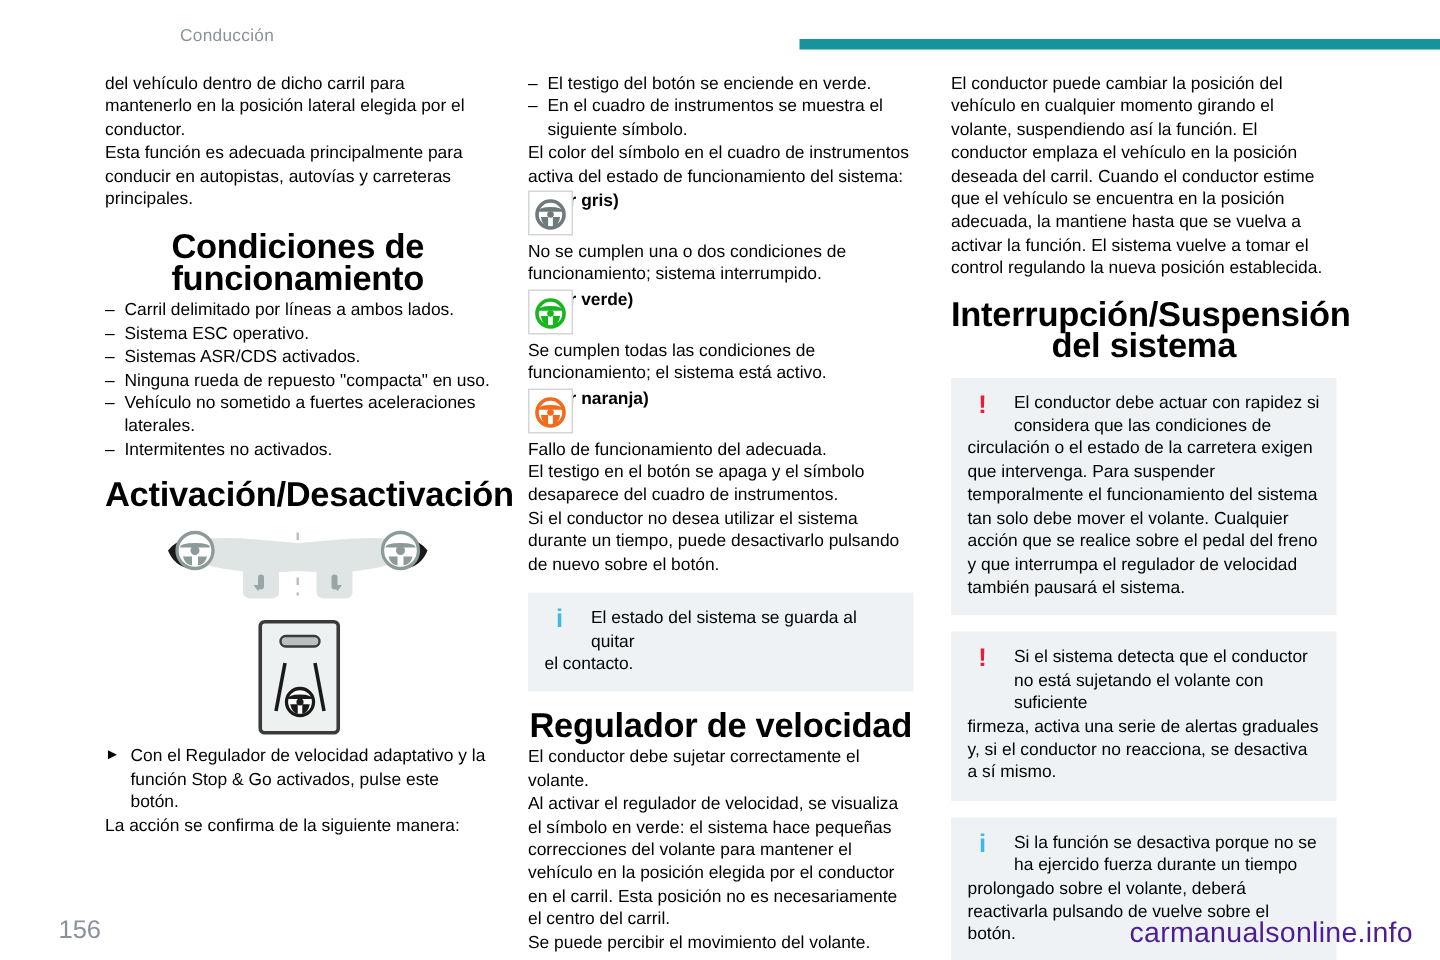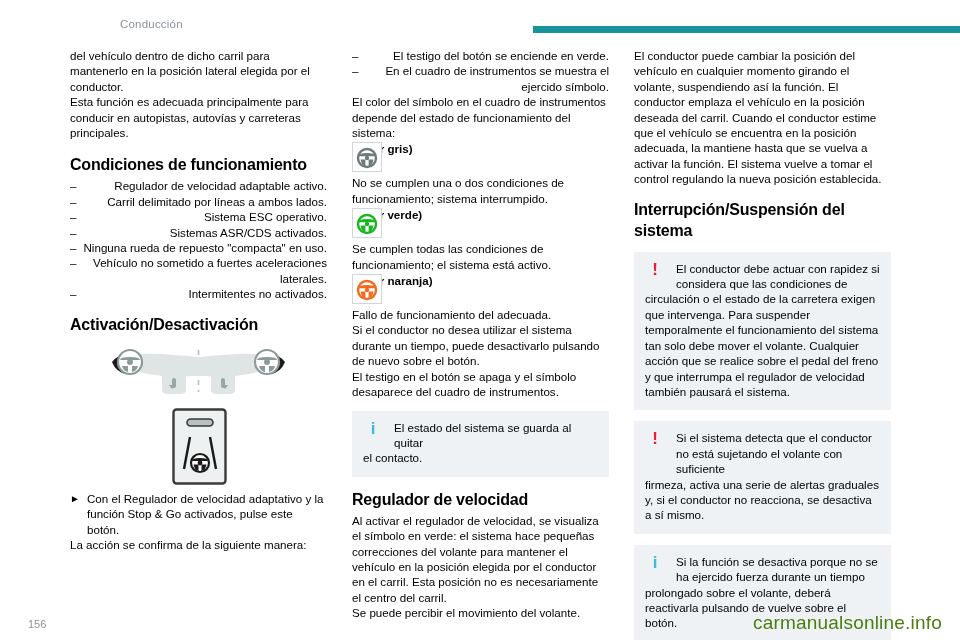--- a/index.html
+++ b/index.html
@@ -58,33 +58,33 @@
   }
   .col-left   { left: 70px; }
   .col-mid    { left: 352px; }
   .col-right  { left: 634px; }
 
   p.body-text {
     margin: 0;
     text-align: left;
   }
   .h2 {
-    font-size: 16px;
+    font-size: 23px;
     font-weight: bold;
     line-height: 21px;
     margin: 12px 0 3px 0;
     letter-spacing: -0.2px;
+    text-align: center;
   }
   .h2.first { margin-top: 14px; }
 
   ul.dash-list {
     list-style: none;
     margin: 0;
     padding: 0;
-    text-align: right;
   }
   ul.dash-list li {
     position: relative;
     padding-left: 13px;
     margin: 0;
   }
   ul.dash-list li:before {
     content: "–";
     position: absolute;
     left: 0;
@@ -158,31 +158,31 @@
   .fig-button {
     position: relative;
     width: 257px;
     height: 84px;
     margin-top: 7px;
   }
 
   
   .page-number {
     position: absolute;
-    left: 28px;
+    left: 39px;
     bottom: 10px;
-    font-size: 11px;
+    font-size: 17px;
     color: #8b9299;
   }
   .watermark {
     position: absolute;
     right: 18px;
     bottom: 6px;
     font-size: 19px;
-    color: #4d7c0f;
+    color: #4c1d95;
     letter-spacing: 0.2px;
   }
 </style>
 </head>
 <body>
 
 <div class="page-header">
   <div class="header-title">Conducción</div>
   <div class="header-rule"></div>
 </div>
@@ -190,21 +190,20 @@
 <div class="columns">
 
   <div class="col col-left">
 
     <p class="body-text">del vehículo dentro de dicho carril para mantenerlo en la posición lateral elegida por el conductor.</p>
     <p class="body-text">Esta función es adecuada principalmente para conducir en autopistas, autovías y carreteras principales.</p>
 
     <div class="h2 first">Condiciones de funcionamiento</div>
 
     <ul class="dash-list">
-      <li>Regulador de velocidad adaptable activo.</li>
       <li>Carril delimitado por líneas a ambos lados.</li>
       <li>Sistema ESC operativo.</li>
       <li>Sistemas ASR/CDS activados.</li>
       <li>Ninguna rueda de repuesto "compacta" en uso.</li>
       <li>Vehículo no sometido a fuertes aceleraciones laterales.</li>
       <li>Intermitentes no activados.</li>
     </ul>
 
     <div class="h2">Activación/Desactivación</div>
 
@@ -256,24 +255,24 @@
     </div>
 
     <p class="arrow-para">Con el Regulador de velocidad adaptativo y la función Stop &amp; Go activados, pulse este botón.</p>
     <p class="body-text">La acción se confirma de la siguiente manera:</p>
   </div>
 
   <div class="col col-mid">
 
     <ul class="dash-list">
       <li>El testigo del botón se enciende en verde.</li>
-      <li>En el cuadro de instrumentos se muestra el ejercido símbolo.</li>
+      <li>En el cuadro de instrumentos se muestra el siguiente símbolo.</li>
     </ul>
 
-    <p class="body-text">El color del símbolo en el cuadro de instrumentos depende del estado de funcionamiento del sistema:</p>
+    <p class="body-text">El color del símbolo en el cuadro de instrumentos activa del estado de funcionamiento del sistema:</p>
 
     <div class="sym-row">
       <span class="sym-box">
         <svg width="22" height="22" viewBox="0 0 22 22">
           <circle cx="11" cy="11" r="9" fill="none" stroke="#6f7a7c" stroke-width="2.4"></circle>
           <path d="M3 9.2 L 19 9.2 Q 19 6 11 6 Q 3 6 3 9.2 Z" fill="#6f7a7c"></path>
           <path d="M4.6 12.6 L 9.4 12.6 L 9.4 19.4 Q 5.4 18.2 4.6 12.6 Z" fill="#6f7a7c"></path>
           <path d="M17.4 12.6 L 12.6 12.6 L 12.6 19.4 Q 16.6 18.2 17.4 12.6 Z" fill="#6f7a7c"></path>
           <circle cx="11" cy="11" r="2.2" fill="#6f7a7c"></circle>
         </svg>
@@ -309,30 +308,31 @@
           <path d="M17.4 12.6 L 12.6 12.6 L 12.6 19.4 Q 16.6 18.2 17.4 12.6 Z" fill="#f26a1b"></path>
           <circle cx="11" cy="11" r="2.2" fill="#f26a1b"></circle>
         </svg>
       </span>
       <div class="sym-text">
         <span>(color naranja)</span>
       </div>
     </div>
     <p class="body-text">Fallo de funcionamiento del adecuada.</p>
 
+    <p class="body-text">El testigo en el botón se apaga y el símbolo desaparece del cuadro de instrumentos.</p>
     <p class="body-text">Si el conductor no desea utilizar el sistema durante un tiempo, puede desactivarlo pulsando de nuevo sobre el botón.</p>
-    <p class="body-text">El testigo en el botón se apaga y el símbolo desaparece del cuadro de instrumentos.</p>
 
     <div class="callout">
       <span class="cal-mark info">i</span>
       <div class="cal-first-lines">El estado del sistema se guarda al quitar</div>
       <div class="cal-rest">el contacto.</div>
     </div>
 
     <div class="h2">Regulador de velocidad</div>
+    <p class="body-text">El conductor debe sujetar correctamente el volante.</p>
     <p class="body-text">Al activar el regulador de velocidad, se visualiza el símbolo en verde: el sistema hace pequeñas correcciones del volante para mantener el vehículo en la posición elegida por el conductor en el carril. Esta posición no es necesariamente el centro del carril.</p>
     <p class="body-text">Se puede percibir el movimiento del volante.</p>
   </div>
 
   <div class="col col-right">
 
     <p class="body-text">El conductor puede cambiar la posición del vehículo en cualquier momento girando el volante, suspendiendo así la función. El conductor emplaza el vehículo en la posición deseada del carril. Cuando el conductor estime que el vehículo se encuentra en la posición adecuada, la mantiene hasta que se vuelva a activar la función. El sistema vuelve a tomar el control regulando la nueva posición establecida.</p>
 
     <div class="h2">Interrupción/Suspensión del sistema</div>
 

